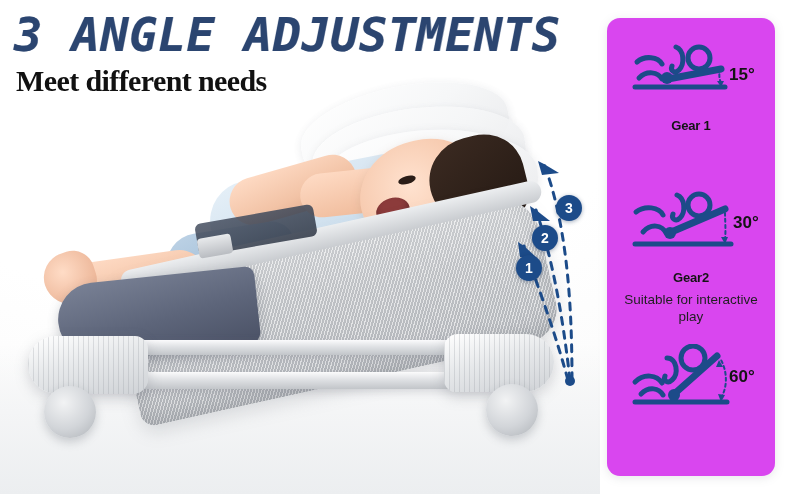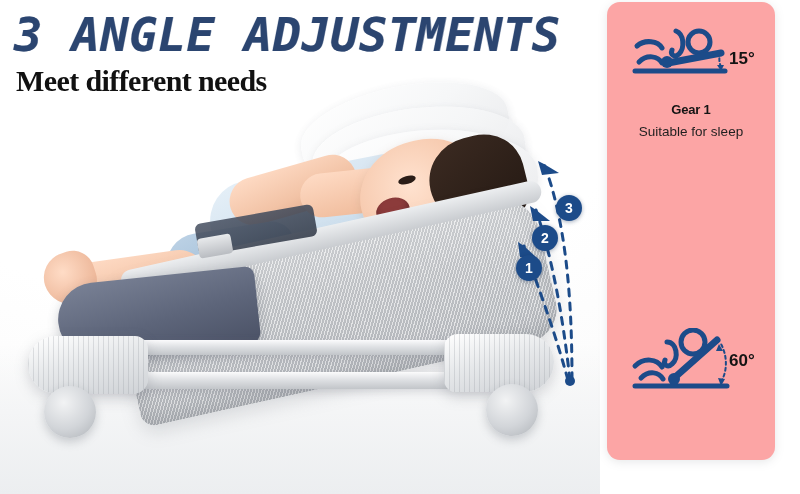--- a/index.html
+++ b/index.html
@@ -115,22 +115,22 @@
   .arcs{position:absolute;left:440px;top:60px;width:160px;height:360px;}
   .badge{position:absolute;width:26px;height:26px;border-radius:50%;
      background:#1c4b89;color:#ffffff;font-size:14px;font-weight:bold;
      display:flex;align-items:center;justify-content:center;
      box-shadow:0 1px 4px rgba(20,45,85,.4);font-family:"Liberation Sans",sans-serif;}
   .b1{left:76px;top:195px;}
   .b2{left:92px;top:165px;}
   .b3{left:116px;top:135px;}
 
   
-  .card{position:absolute;left:607px;top:2px;width:168px;height:458px;
-     background:#fca5a5;border-radius:13px;
+  .card{position:absolute;left:607px;top:18px;width:168px;height:458px;
+     background:#d946ef;border-radius:13px;
      box-shadow:0 2px 10px rgba(120,125,135,.18);}
   .gear{position:absolute;left:0;width:168px;text-align:center;}
   .gear-1{top:18px;}
   .gear-2{top:170px;}
   .gear-3{top:326px;}
   .gear svg{display:block;margin:0 auto;}
   .gear-name{margin:9px 0 0;font-size:13px;font-weight:bold;color:#141414;
      line-height:22px;letter-spacing:-0.2px;}
   .gear-desc{margin:2px 0 0;font-size:13.5px;color:#1f1f1f;line-height:17px;padding:0 12px;}
 </style>
@@ -217,23 +217,40 @@
           <path d="M18,42 C26,34 37,36 41,43" stroke-width="5"></path>
           <path d="M47,43 L100,33" stroke-width="7"></path>
           <path d="M100,47 C98,42 98,38 99,34" stroke-width="2" stroke-dasharray="3 3"></path>
           <path d="M100,51 L103,45 L96,45 z" fill="#1c4b89" stroke="none"></path>
           <path d="M14,51 L104,51" stroke-width="5"></path>
         </g>
         <circle cx="46" cy="42" r="6" fill="#1c4b89"></circle>
         <text x="108" y="44" font-family="Liberation Sans, sans-serif" font-size="17" font-weight="bold" fill="#141414">15°</text>
       </svg>
       <p class="gear-name">Gear 1</p>
-      <p class="gear-desc">Suitable for sleep</p>
-    </div>
-
+    </div>
+
+    <div class="gear gear-2">
+      <svg width="140" height="70" viewBox="0 0 140 70">
+        <g stroke="#1c4b89" fill="none" stroke-linecap="round" stroke-linejoin="round">
+          <circle cx="78" cy="17" r="11" stroke-width="5"></circle>
+          <path d="M56,7 C64,10 65,24 59,30 C55,34 50,31 52,26" stroke-width="5"></path>
+          <path d="M15,24 C24,17 38,19 42,27" stroke-width="5"></path>
+          <path d="M22,44 C30,35 41,37 45,45" stroke-width="5"></path>
+          <path d="M48,45 L104,21" stroke-width="7"></path>
+          <path d="M104,52 C105,42 104,32 104,24" stroke-width="2" stroke-dasharray="3 3"></path>
+          <path d="M104,56 L107,49 L100,49 z" fill="#1c4b89" stroke="none"></path>
+          <path d="M14,56 L110,56" stroke-width="5"></path>
+        </g>
+        <circle cx="49" cy="45" r="6" fill="#1c4b89"></circle>
+        <text x="112" y="40" font-family="Liberation Sans, sans-serif" font-size="17" font-weight="bold" fill="#141414">30°</text>
+      </svg>
+      <p class="gear-name">Gear2</p>
+      <p class="gear-desc">Suitable for interactive play</p>
+    </div>
 
     <div class="gear gear-3">
       <svg width="140" height="70" viewBox="0 0 140 70">
         <g stroke="#1c4b89" fill="none" stroke-linecap="round" stroke-linejoin="round">
           <circle cx="72" cy="14" r="12" stroke-width="5"></circle>
           <path d="M46,14 C56,14 58,30 51,36 C47,40 42,37 44,32" stroke-width="5"></path>
           <path d="M14,38 C23,29 36,31 41,39" stroke-width="5"></path>
           <path d="M20,50 C28,42 38,44 42,51" stroke-width="5"></path>
           <path d="M52,51 L96,12" stroke-width="7"></path>
           <path d="M100,54 C107,42 106,27 100,16" stroke-width="2" stroke-dasharray="3 3"></path>

